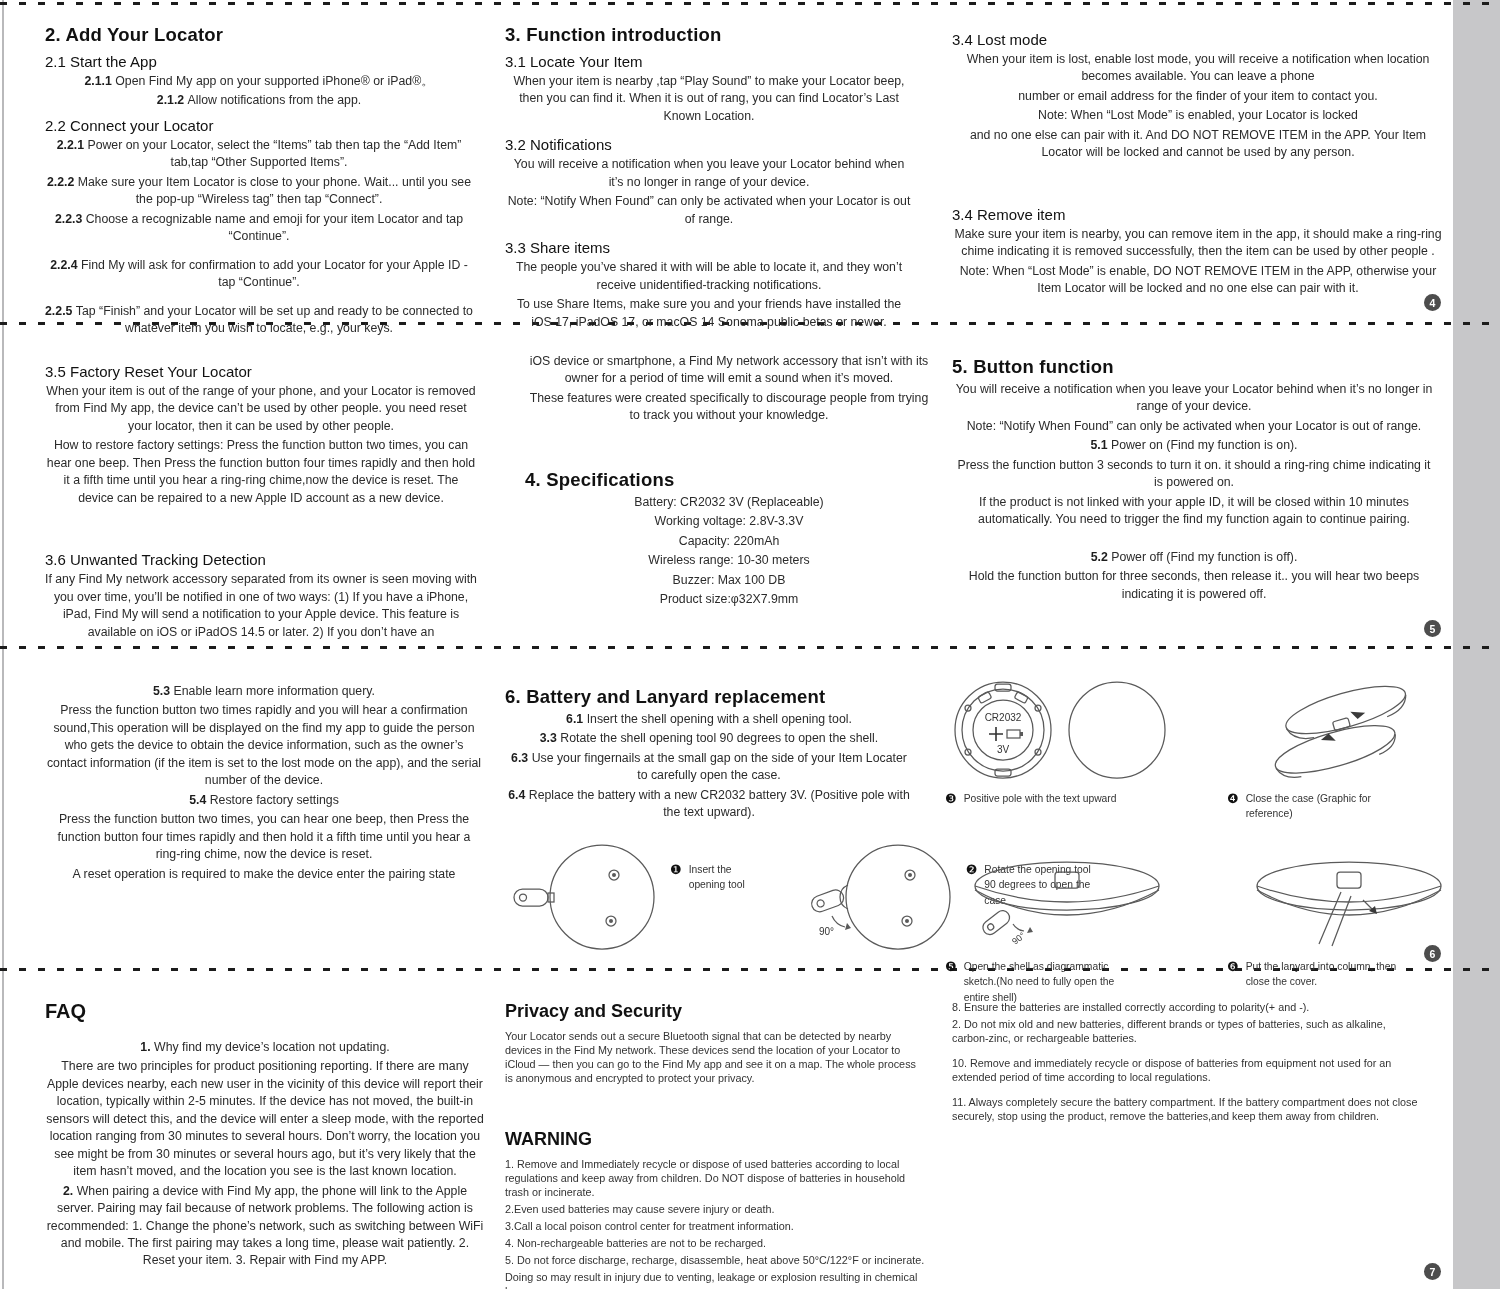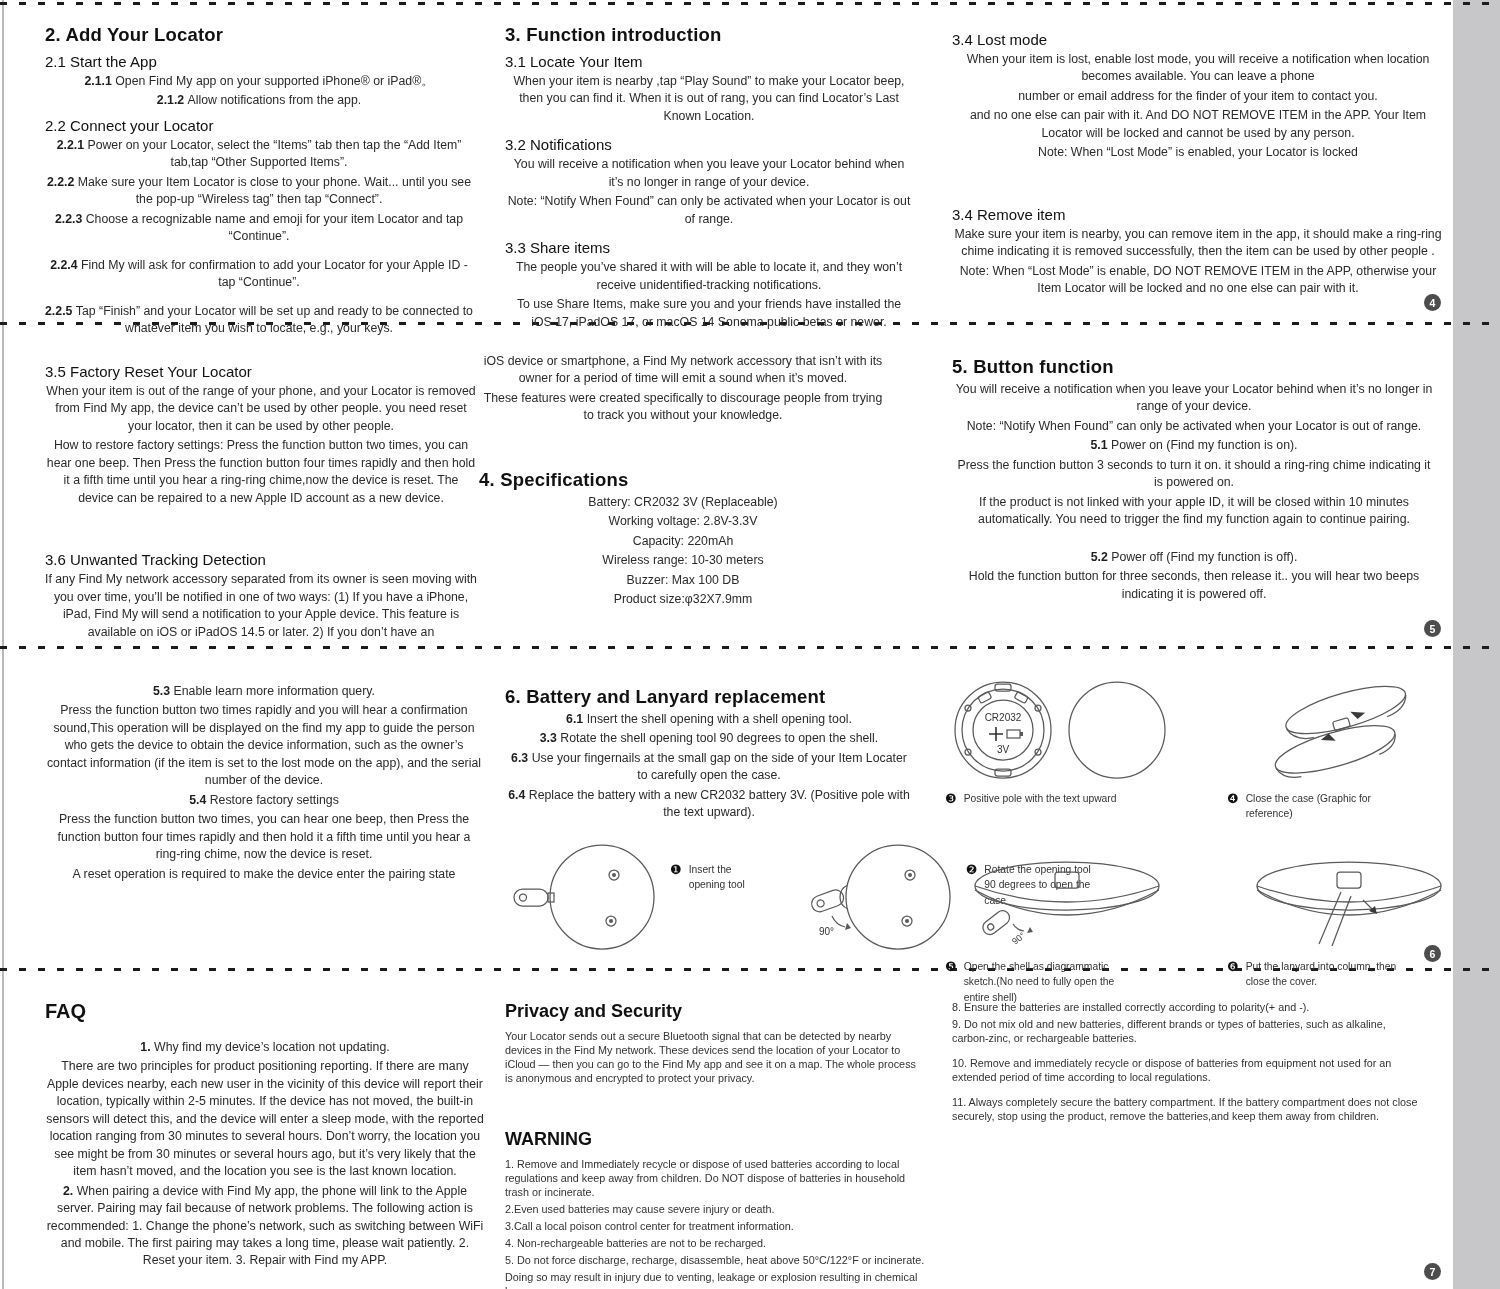--- a/index.html
+++ b/index.html
@@ -75,36 +75,36 @@
       <div class="p">You will receive a notification when you leave your Locator behind when it’s no longer in range of your device.</div>
       <div class="p">Note: “Notify When Found” can only be activated when your Locator is out of range.</div>
       <div class="h3 gap-xs">3.3 Share  items</div>
       <div class="p">The people you’ve shared it with will be able to locate it, and they won’t receive unidentified-tracking notifications.</div>
       <div class="p">To use Share Items, make sure you and your friends have installed the iOS 17, iPadOS 17, or macOS 14 Sonoma public betas or newer.</div>
     </div>
   <div class="col" style="left:952px;top:24px;width:492px">
       <div class="h3">3.4 Lost mode</div>
       <div class="p">When your item is lost, enable lost mode, you will receive a notification when location becomes available. You can leave a phone</div>
       <div class="p">number or email address for the finder of your item to contact you.</div>
+      <div class="p">Note: When “Lost Mode” is enabled, your Locator is locked</div>
       <div class="p">and no one else can pair with it. And DO NOT REMOVE ITEM in the APP. Your Item Locator will be locked and cannot be used by any person.</div>
-      <div class="p">Note: When “Lost Mode” is enabled, your Locator is locked</div>
       <div class="h3 gap">3.4 Remove item</div>
       <div class="p">Make sure your item is nearby, you can remove item in the app, it should make a ring-ring chime indicating it is removed successfully, then  the item can be used by other people .</div>
       <div class="p">Note: When “Lost Mode” is enable, DO NOT REMOVE ITEM in the APP, otherwise your Item Locator will be locked and no one else can pair with it.</div>
     </div>
   <div class="pgnum" style="top:294px">4</div>
 
   <div class="col" style="left:45px;top:356px;width:432px">
       <div class="h3">3.5 Factory Reset Your Locator</div>
       <div class="p">When your item is out of the range of your phone, and your Locator is removed from Find My app, the device can’t be used by other people.  you need reset your locator, then it can be used by other people.</div>
       <div class="p">How to restore factory settings: Press the function button two times, you can hear one beep. Then Press the function button four times rapidly and then hold it a fifth time until you hear a ring-ring chime,now the device is reset. The device can be repaired to a new Apple ID account as a new device.</div>
       <div class="h3 gap">3.6 Unwanted Tracking Detection</div>
       <div class="p">If any Find My network accessory separated from its owner is seen moving with you over time, you’ll be notified in one of two ways: (1) If  you have a iPhone, iPad, Find My will send a notification to your Apple device. This feature is available on iOS or iPadOS 14.5 or later. 2) If you don’t have an</div>
     </div>
-  <div class="col" style="left:479px;top:353px;width:408px">
+  <div class="col" style="left:525px;top:353px;width:408px">
       <div class="p">iOS device or smartphone, a Find My network accessory that isn’t with its owner for a period of time will emit a sound when it’s moved.</div>
       <div class="p">These features were created specifically to discourage people from trying to track you without your knowledge.</div>
       <div class="h2 gap">4. Specifications</div>
       <div class="p">Battery: CR2032 3V (Replaceable)</div>
       <div class="p">Working voltage: 2.8V-3.3V</div>
       <div class="p">Capacity: 220mAh</div>
       <div class="p">Wireless range: 10-30 meters</div>
       <div class="p">Buzzer: Max 100 DB</div>
       <div class="p">Product size:φ32X7.9mm</div>
     </div>
@@ -272,19 +272,19 @@
       <div class="h3b gap">WARNING</div>
       <div class="small">1. Remove and Immediately recycle or dispose of used batteries according to local regulations and keep away from children.  Do NOT dispose of batteries in household trash or incinerate.</div>
       <div class="small">2.Even used batteries may cause severe injury or death.</div>
       <div class="small">3.Call a local poison control center for treatment information.</div>
       <div class="small">4. Non-rechargeable batteries are not to be recharged.</div>
       <div class="small">5. Do not force discharge, recharge, disassemble, heat above 50°C/122°F or incinerate.</div>
       <div class="small">Doing so may result in injury due to venting, leakage or explosion resulting in chemical burns.</div>
     </div>
   <div class="col" style="left:952px;top:1000px;width:472px">
       <div class="small">8. Ensure the batteries are installed correctly according to polarity(+ and -).</div>
-      <div class="small">9. Do not mix old and new batteries, different brands or types of batteries, such as alkaline, carbon-zinc, or rechargeable batteries.</div>
+      <div class="small">2. Do not mix old and new batteries, different brands or types of batteries, such as alkaline, carbon-zinc, or rechargeable batteries.</div>
       <div class="small gap-xs">10. Remove and immediately recycle or dispose of batteries from equipment not used for an extended period of time according to local regulations.</div>
       <div class="small gap-xs">11. Always completely secure the battery compartment.  If the battery compartment does not close securely, stop using the product, remove the batteries,and keep them away from children.</div>
     </div>
   <div class="pgnum" style="top:1263px">7</div>
 
 </div>
 
 </body></html>

